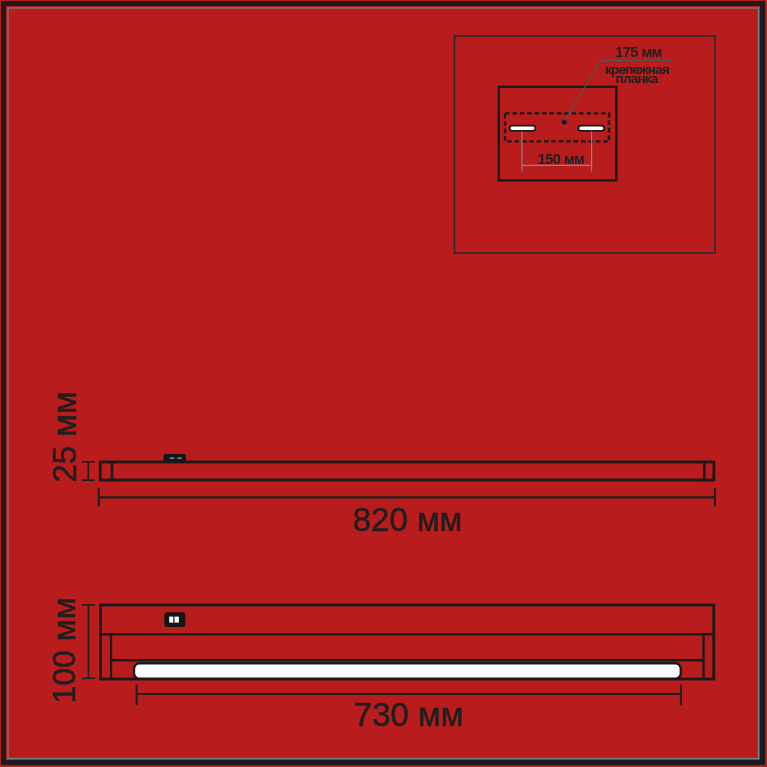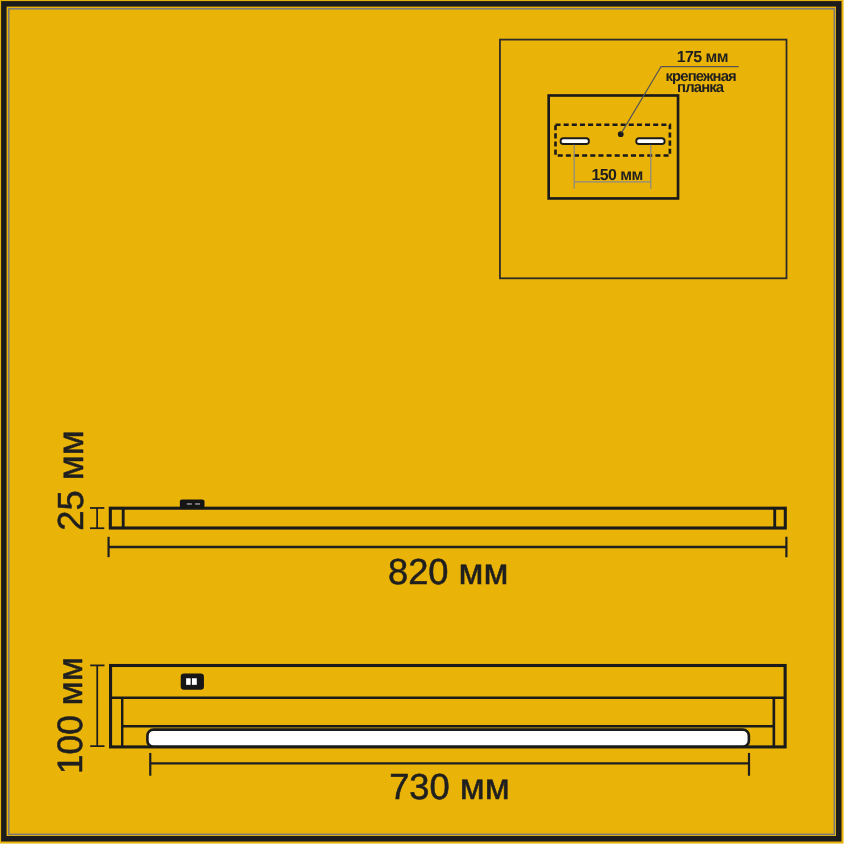--- a/index.html
+++ b/index.html
@@ -1,16 +1,16 @@
 <!DOCTYPE html>
 <html><head>
 <meta charset="utf-8">
 <style>
   html,body{margin:0;padding:0;background:#ffffff;}
-  #page{position:relative;width:767px;height:767px;background:#eab308;overflow:hidden;
+  #page{position:relative;width:767px;height:767px;background:#b91c1c;overflow:hidden;
         font-family:"Liberation Sans", sans-serif;}
   svg{position:absolute;left:0;top:0;}
   text{font-family:"Liberation Sans", sans-serif;fill:#1f1f1f;}
 </style>
 </head>
 <body>
 <div id="page">
 <svg width="767" height="767" viewBox="0 0 767 767">
 
   <rect x="3.5" y="3.5" width="759" height="759" fill="none" stroke="#1c1c1c" stroke-width="5"></rect>

